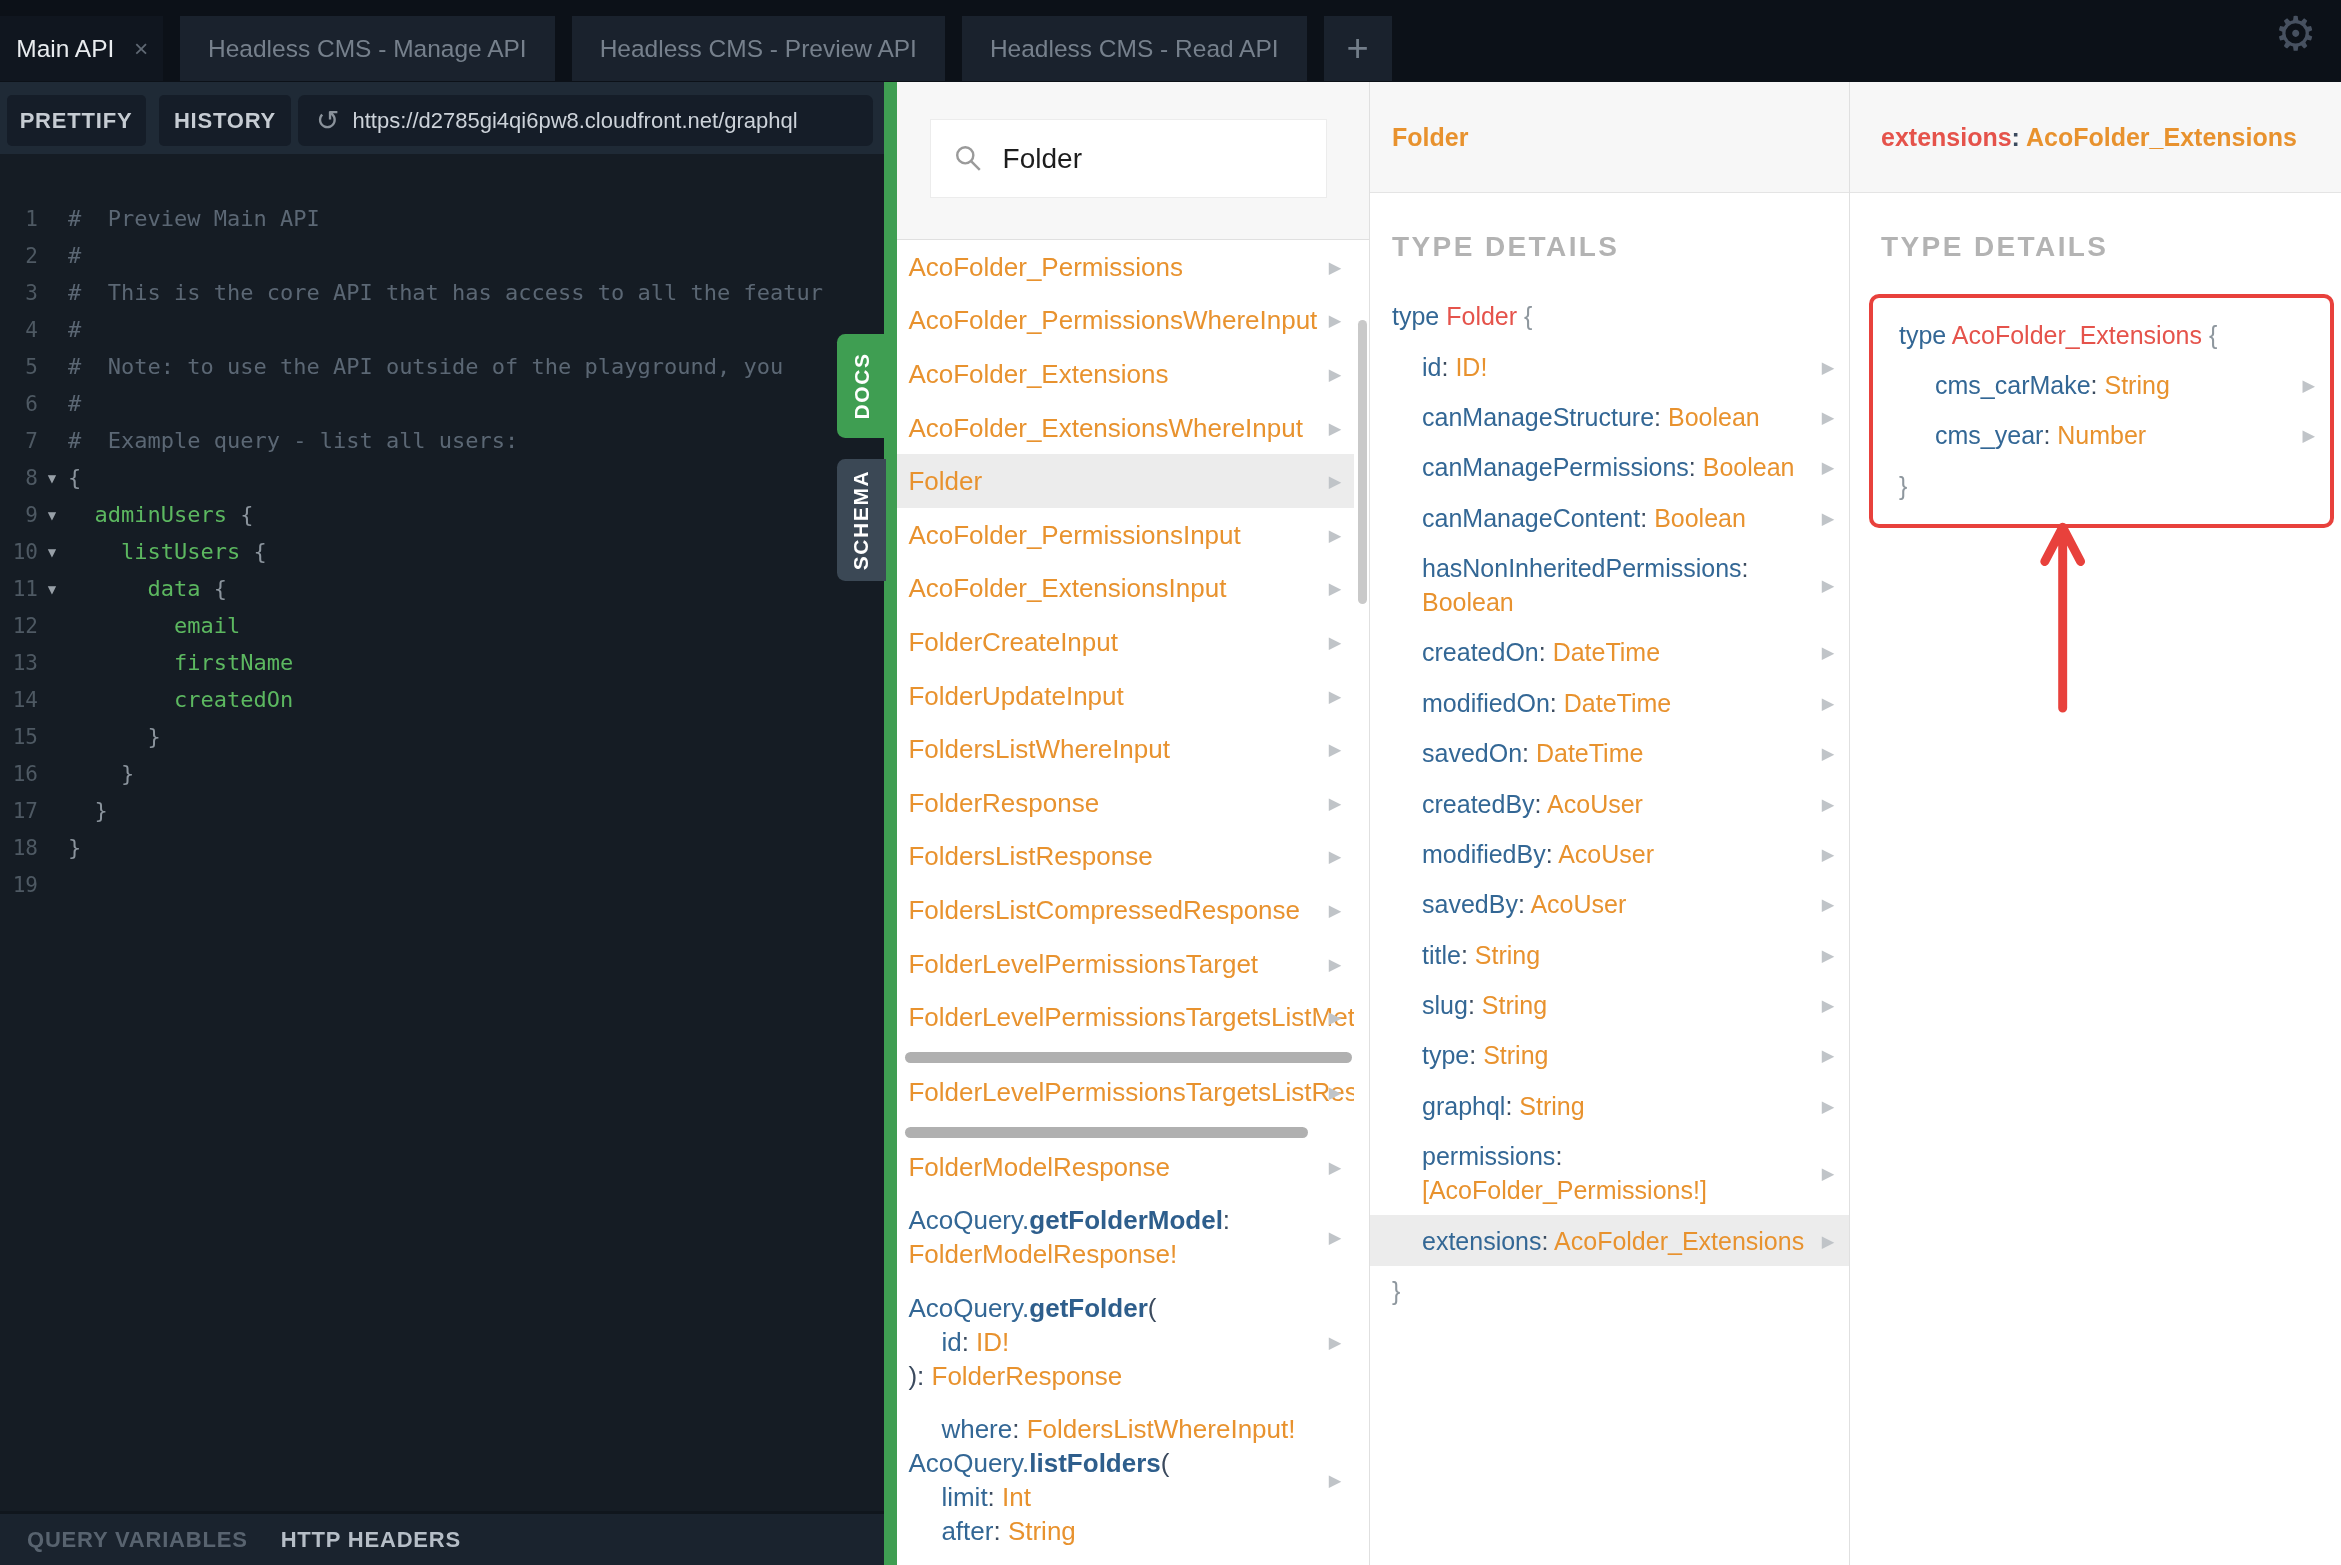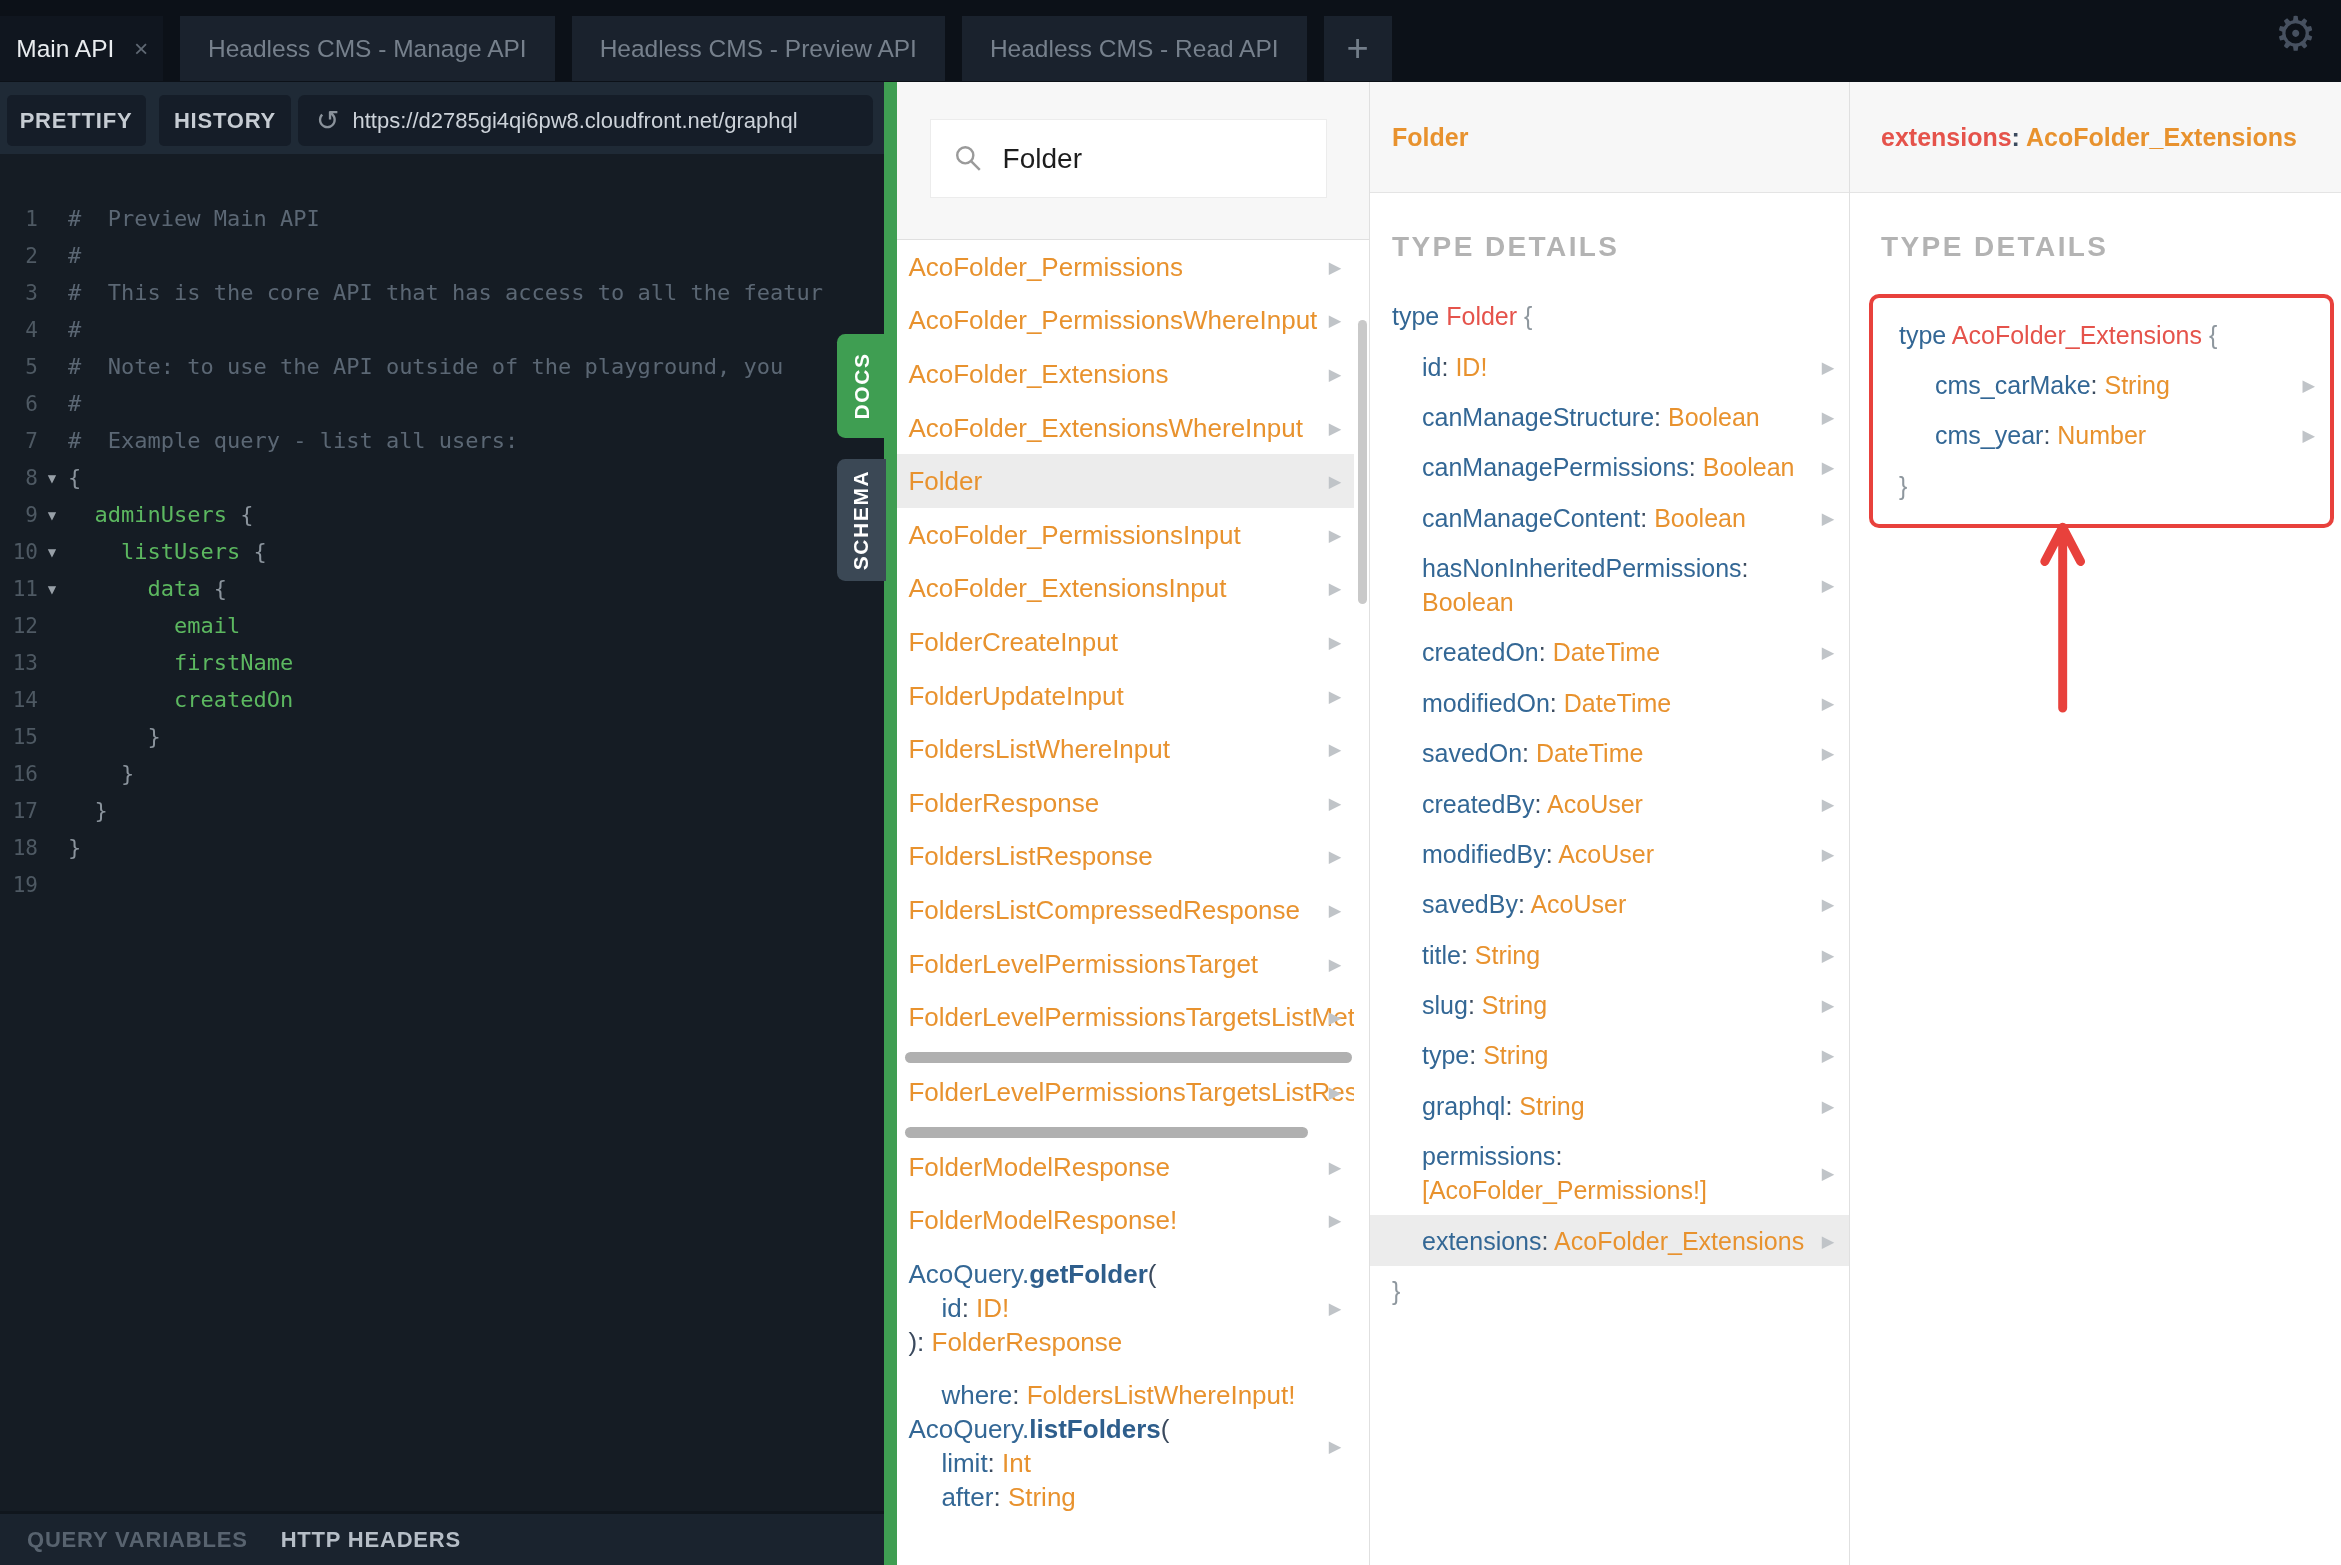--- a/index.html
+++ b/index.html
@@ -377,20 +377,21 @@
         <div class="doc-item">
           <div class="doc-line"><span class="s-t">FolderLevelPermissionsTargetsListResponse</span></div>
           <span class="doc-chevron">▶</span>
         </div>
         <div class="hbar" style="width: 403px;"></div>
         <div class="doc-item">
           <div class="doc-line"><span class="s-t">FolderModelResponse</span></div>
           <span class="doc-chevron">▶</span>
         </div>
         <div class="doc-item">
+          <div class="doc-line"><span class="s-f">AcoQuery.</span><span class="s-fb">getFolderModel</span><span class="s-p">:</span></div>
           <div class="doc-line"><span class="s-t">FolderModelResponse!</span></div>
           <span class="doc-chevron">▶</span>
         </div>
         <div class="doc-item">
           <div class="doc-line"><span class="s-f">AcoQuery.</span><span class="s-fb">getFolder</span><span class="s-p">(</span></div>
           <div class="doc-line ind"><span class="s-f">id</span><span class="s-p">: </span><span class="s-t">ID!</span></div>
           <div class="doc-line"><span class="s-p">): </span><span class="s-t">FolderResponse</span></div>
           <span class="doc-chevron">▶</span>
         </div>
         <div class="doc-item">

